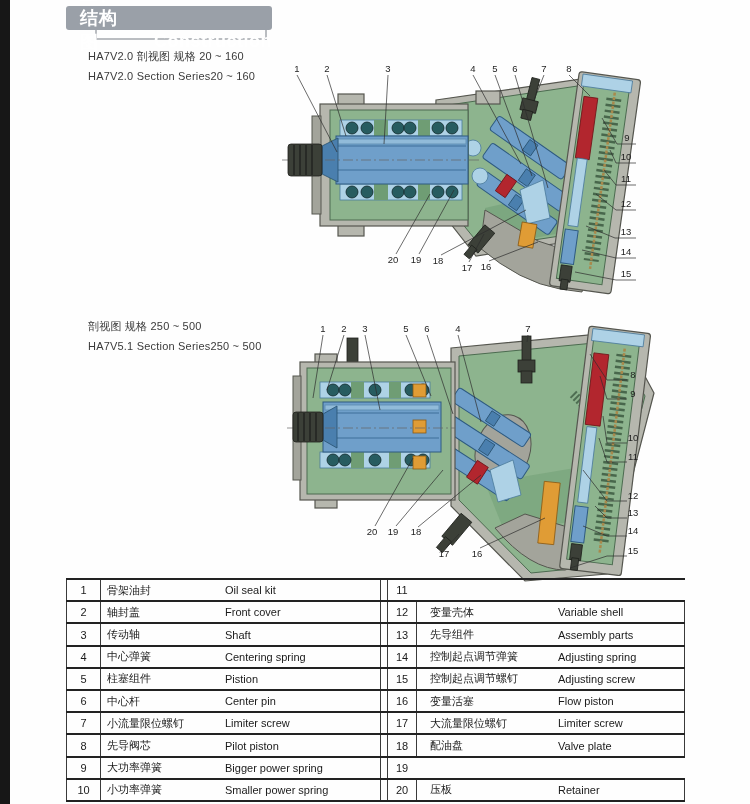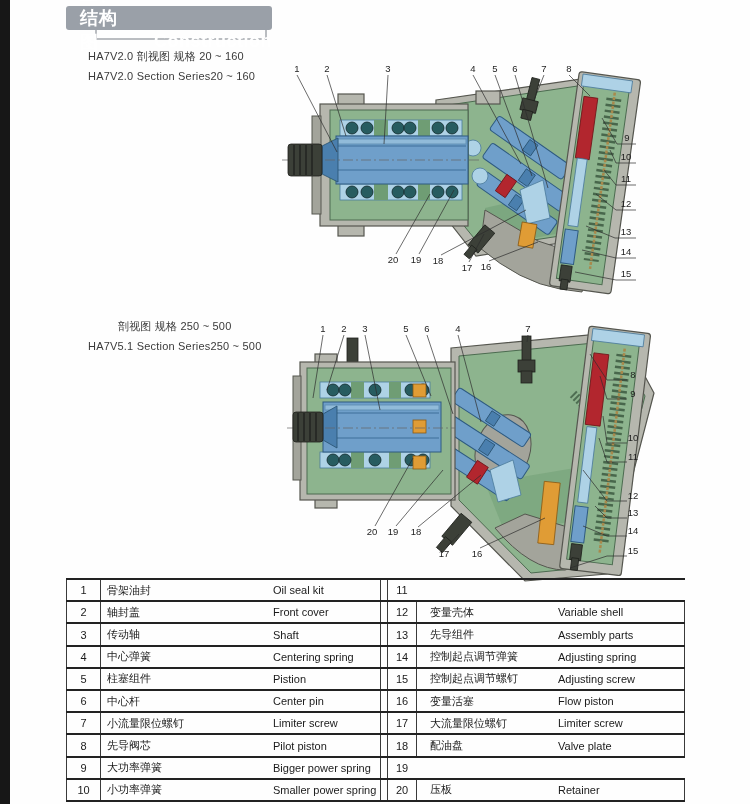--- a/index.html
+++ b/index.html
@@ -4,21 +4,21 @@
 <style>
   html,body{margin:0;padding:0;background:#e8e8e8;}
   .page{position:relative;width:750px;height:804px;background:#fefefe;font-family:"Liberation Sans",sans-serif;overflow:hidden;margin:0 auto;}
   .edge-strip{position:absolute;left:0;top:0;width:10px;height:804px;background:#171717;}
   .banner-outline{position:absolute;left:95px;top:15px;width:168px;height:21px;border:2px solid #babdc1;background:transparent;}
   .banner{position:absolute;left:66px;top:6px;width:192px;height:24px;background:#9aa0a8;border-radius:3px;color:#fff;
           font-size:18px;font-weight:bold;display:flex;align-items:center;padding-left:14px;letter-spacing:1px;}
   .banner .en{margin-left:20px;font-weight:bold;letter-spacing:.5px;margin-top:46px;}
   .cap{position:absolute;color:#3a3a3a;font-size:11px;line-height:20px;letter-spacing:.2px;}
   .cap1{left:88px;top:46px;}
-  .cap2{left:88px;top:316px;text-align:center;}
+  .cap2{left:88px;top:316px;}
   svg.diag{position:absolute;}
   .d1{left:280px;top:58px;}
   .d2{left:285px;top:318px;}
 
   
   .cas{fill:#b6b7ae;stroke:#55564f;stroke-width:1.2;}
   .cas2{fill:#a3a49b;stroke:#55564f;stroke-width:1;}
   .grn{fill:#8db48e;stroke:#4c6b50;stroke-width:1;}
   .grn2{fill:#6f9d74;stroke:none;}
   .blu{fill:#6f9fca;stroke:#2e5a80;stroke-width:1;}
@@ -34,21 +34,21 @@
   .co{font-size:9.5px;fill:#1e1e1e;font-family:"Liberation Sans",sans-serif;text-anchor:middle;}
   .stripe{stroke:#3f6f99;stroke-width:1;}
   .ridge{stroke:#141414;stroke-width:1;}
 
   
   .parts-table{position:absolute;left:66px;top:578px;width:619px;height:222px;display:flex;flex-direction:column;
                border-bottom:2px solid #222;}
   .trow{flex:1;display:flex;border-top:2px solid #222;font-size:11px;color:#1a1a1a;}
   .c{display:flex;align-items:center;box-sizing:border-box;}
   .c.numl{width:34px;justify-content:center;border-left:1px solid #3a3a3a;}
-  .c.bodyl{width:280px;border-left:1px solid #3a3a3a;gap:48px;}
+  .c.bodyl{width:280px;border-left:1px solid #3a3a3a;}
   .c.spacer{width:8px;border-left:1px solid #3a3a3a;border-right:1px solid #3a3a3a;}
   .c.numr{width:28px;justify-content:center;}
   .c.bodyr{flex:1;border-left:1px solid #3a3a3a;border-right:1px solid #3a3a3a;}
   .cnl{flex:0 0 118px;padding-left:6px;}
   .cnr{flex:0 0 128px;padding-left:13px;}
   .en{flex:1;}
 </style>
 </head>
 <body>
 

